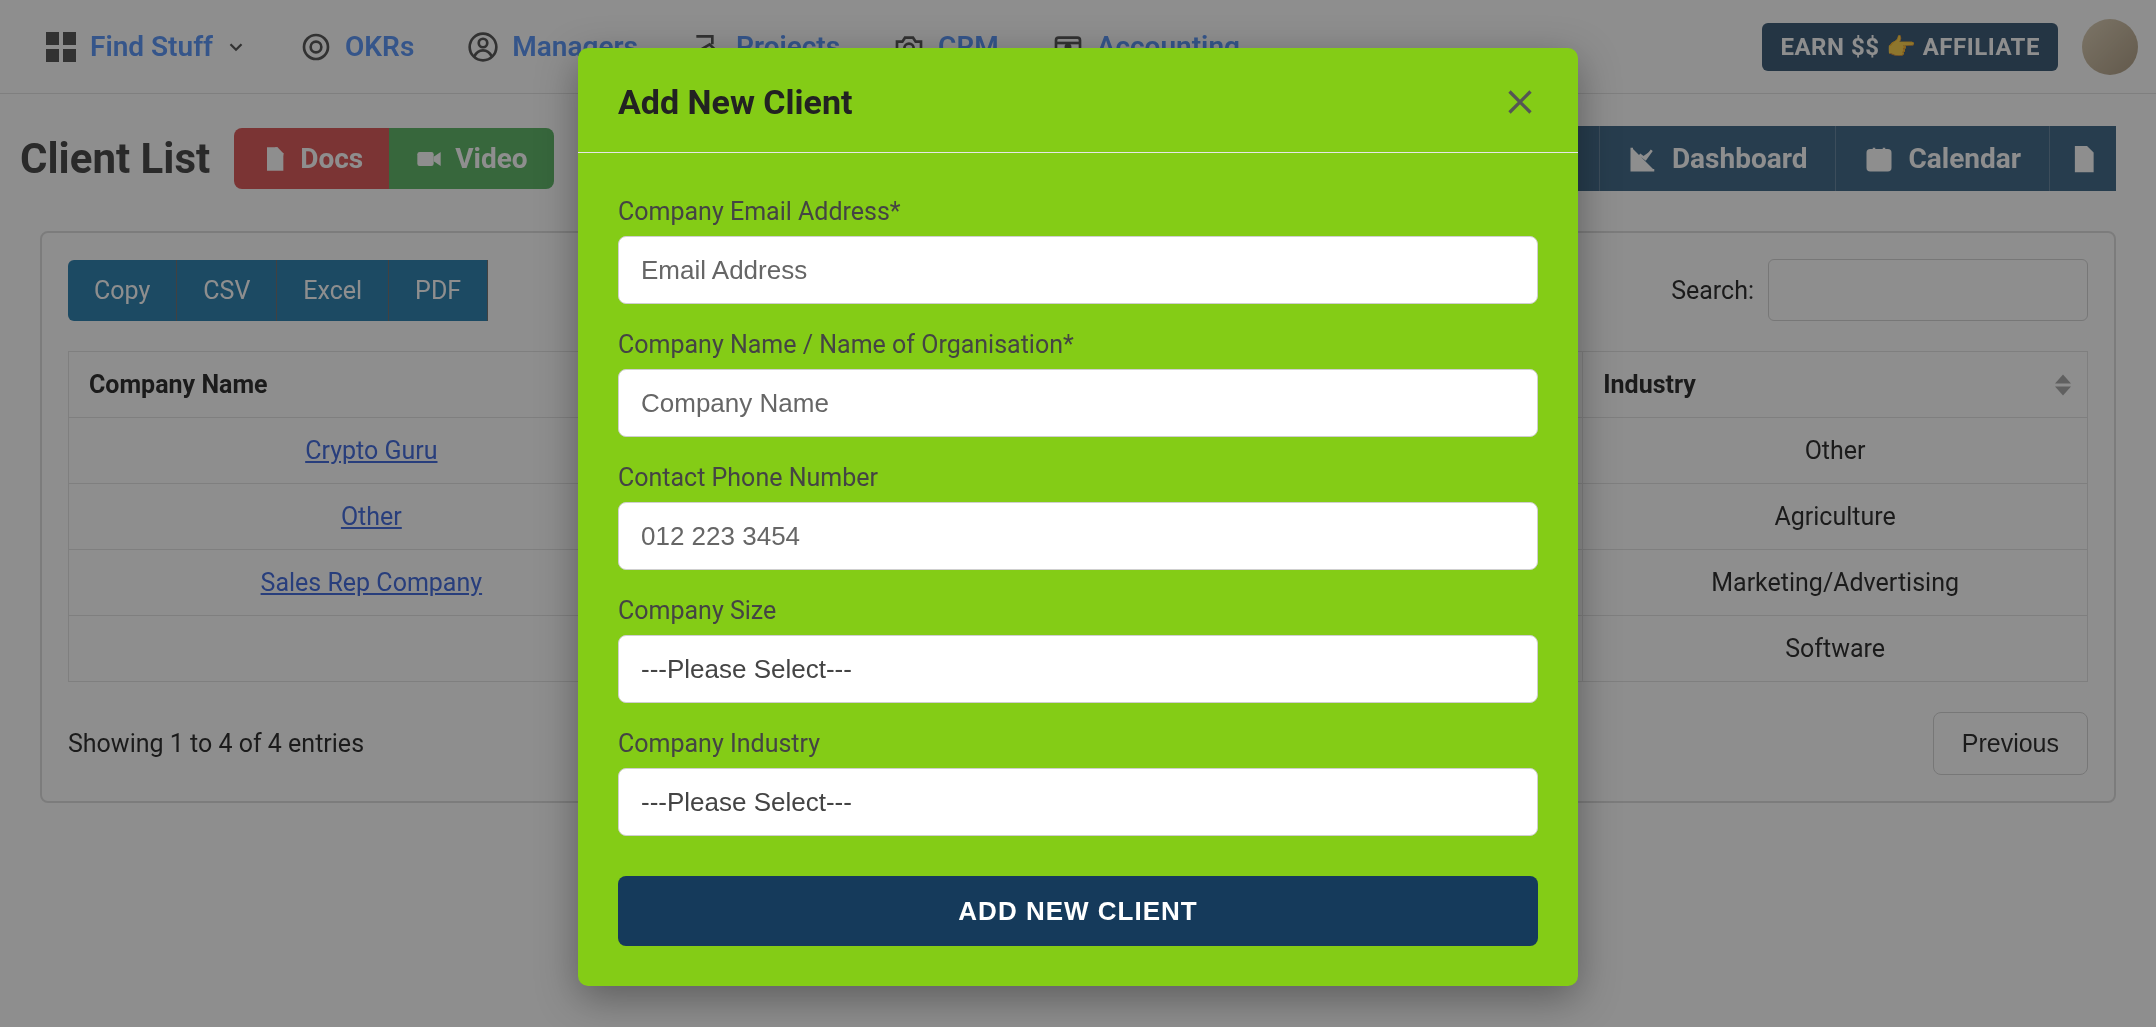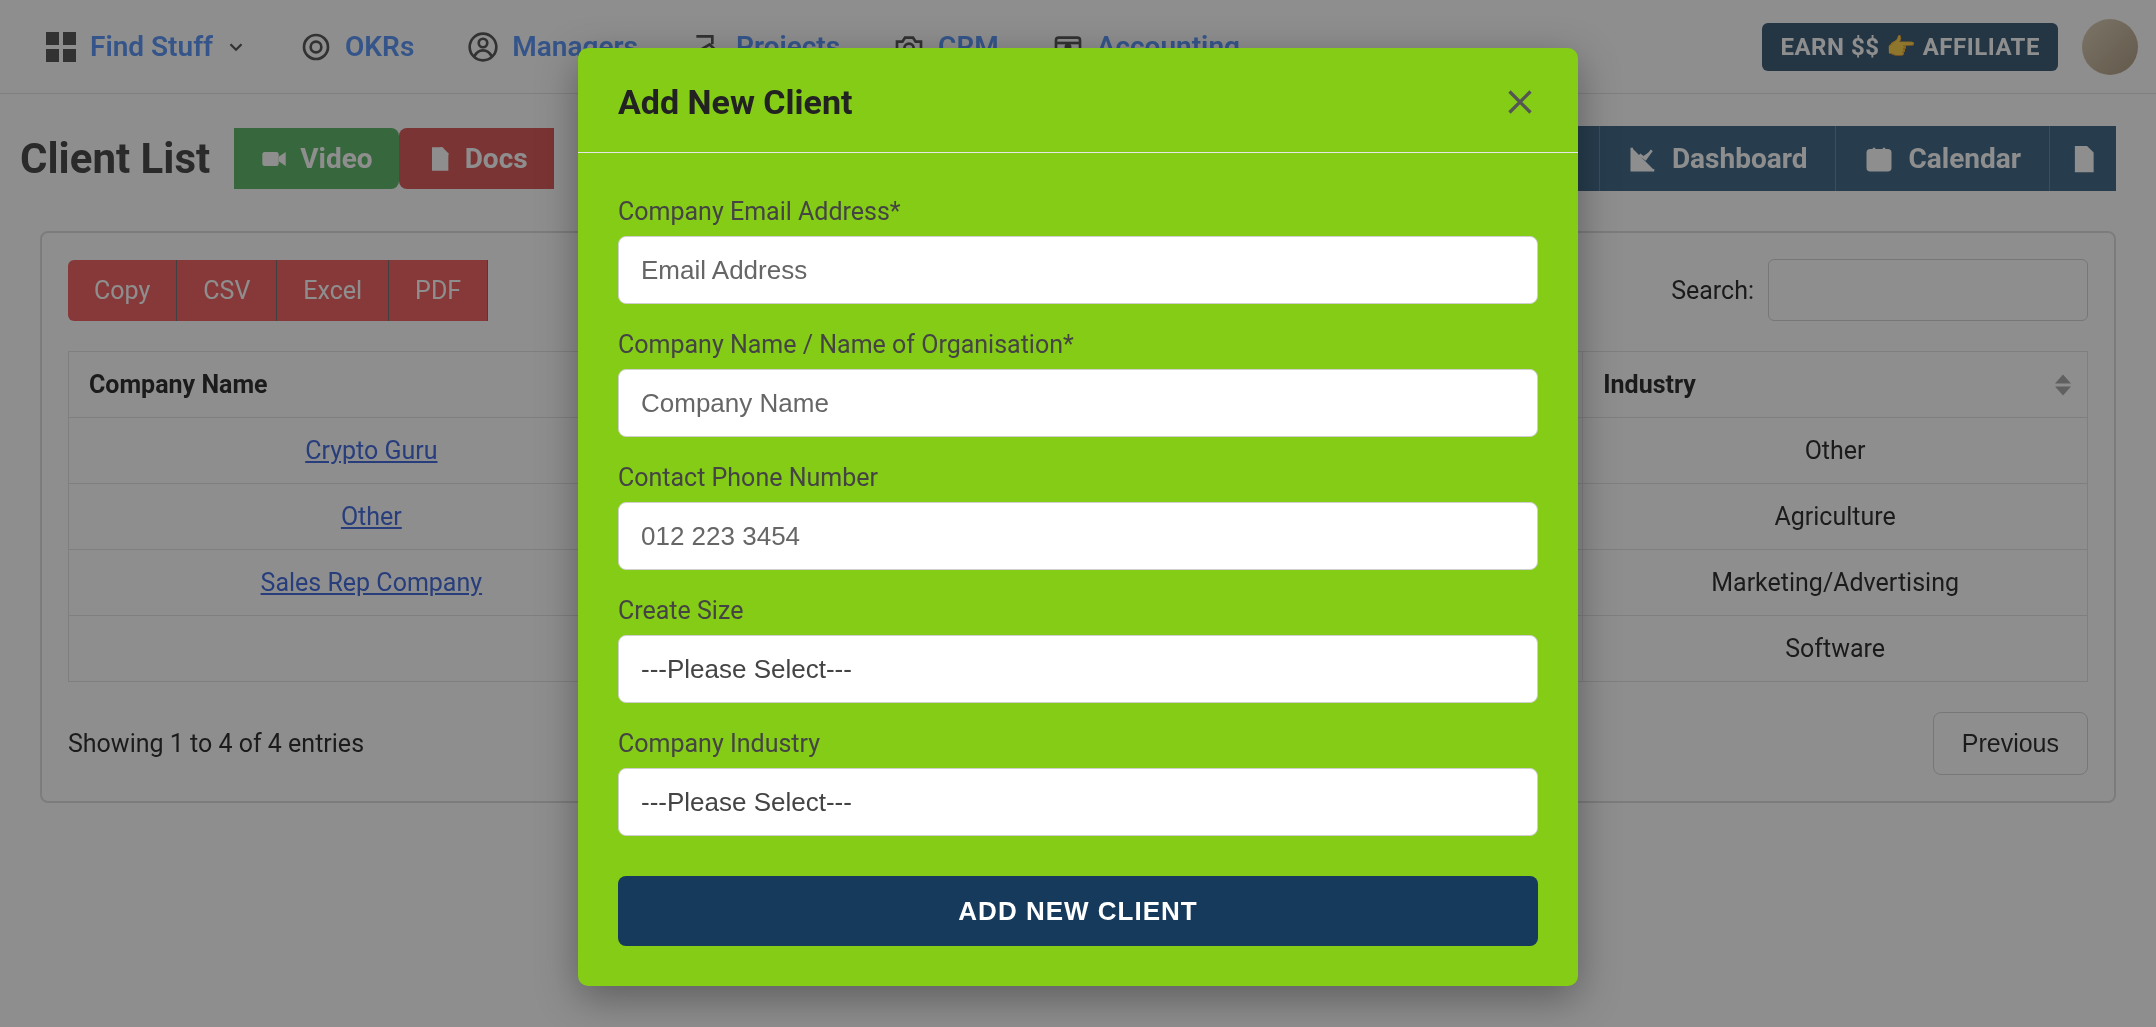--- a/index.html
+++ b/index.html
@@ -31,21 +31,21 @@
 
   
   .actionbar { display:flex; margin-left:auto; }
   .ab { display:flex; align-items:center; gap:14px; padding:16px 28px; font-size:28px; font-weight:700; color:#fff; background:#1c4d72; border-left:1px solid rgba(255,255,255,.2);}
   .ab:first-child { border-left:none; }
   .ab svg { width:30px; height:30px; fill:#fff; stroke:#fff; }
 
   
   .card { margin:40px 40px 0 40px; border:2px solid #d8d8d8; border-radius:8px; padding:26px; }
   .export-row { display:flex; align-items:center; margin-bottom:30px; }
-  .ex-btn { background:#ef4444; color:#fff; font-size:25px; padding:16px 26px; border-right:1px solid #555; cursor:pointer;}
+  .ex-btn { background:#0369a1; color:#fff; font-size:25px; padding:16px 26px; border-right:1px solid #555; cursor:pointer;}
   .ex-btn:first-child { border-top-left-radius:6px; border-bottom-left-radius:6px;}
   .ex-btn:last-of-type { border-top-right-radius:6px; border-bottom-right-radius:6px; border-right:none;}
   .search-wrap { margin-left:auto; display:flex; align-items:center; gap:14px; font-size:25px; }
   .search-wrap input { height:62px; width:320px; border:1px solid #ccc; border-radius:6px; font-size:24px; padding:0 14px; }
 
   table.data { width:100%; border-collapse:collapse; }
   table.data th, table.data td { border:1px solid #ddd; padding:18px 20px; font-size:25px; }
   table.data th { text-align:left; font-weight:700; position:relative; }
   .sort-ind { position:absolute; right:16px; top:50%; transform:translateY(-50%); display:flex; flex-direction:column; gap:3px;}
   .sort-ind i { width:0;height:0;border-left:8px solid transparent;border-right:8px solid transparent;}
@@ -143,33 +143,33 @@
   <div class="spacer"></div>
   <div class="affiliate">
     <span>EARN $$ 👉 AFFILIATE</span>
   </div>
   <div class="avatar"></div>
 </div>
 
 <div class="page">
   <div class="page-row">
     <h1 class="page-title">Client List</h1>
+    <div class="pill red">
+      <svg viewBox="0 0 24 24">
+          <path d="M6 2h9l5 5v15H6z"></path>
+          <path d="M14 2v6h6" fill="none" stroke="#fff" stroke-width="2"></path>
+        </svg>
+      <span>Docs</span>
+    </div>
     <div class="pill green">
       <svg viewBox="0 0 24 24">
           <rect x="2" y="6" width="14" height="12" rx="2"></rect>
           <path d="M16 10l6-4v12l-6-4z"></path>
         </svg>
       <span>Video</span>
-    </div>
-    <div class="pill red">
-      <svg viewBox="0 0 24 24">
-          <path d="M6 2h9l5 5v15H6z"></path>
-          <path d="M14 2v6h6" fill="none" stroke="#fff" stroke-width="2"></path>
-        </svg>
-      <span>Docs</span>
     </div>
     <div class="actionbar">
       <div class="ab">
         <svg viewBox="0 0 24 24" fill="none">
             <path d="M4 20l4-1 11-11-3-3L5 16z" stroke="#fff" stroke-width="2"></path>
           </svg>
         <span>Create</span>
       </div>
       <div class="ab">
         <svg viewBox="0 0 24 24" fill="none">
@@ -280,21 +280,21 @@
       </div>
       <div class="fld">
         <label>Company Name / Name of Organisation*</label>
         <input type="text" placeholder="Company Name" style="">
       </div>
       <div class="fld">
         <label>Contact Phone Number</label>
         <input type="text" placeholder="012 223 3454" style="">
       </div>
       <div class="fld">
-        <label>Create Size</label>
+        <label>Company Size</label>
         <select>
           <option>---Please Select---</option>
         </select>
       </div>
       <div class="fld">
         <label>Company Industry</label>
         <select>
           <option>---Please Select---</option>
         </select>
       </div>

